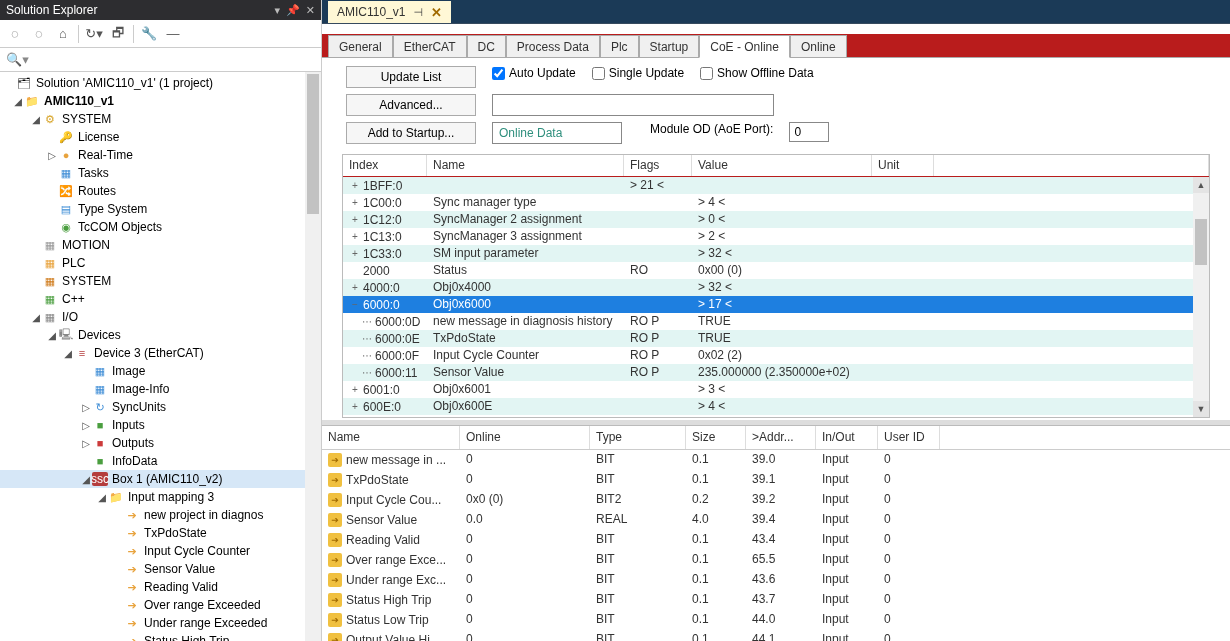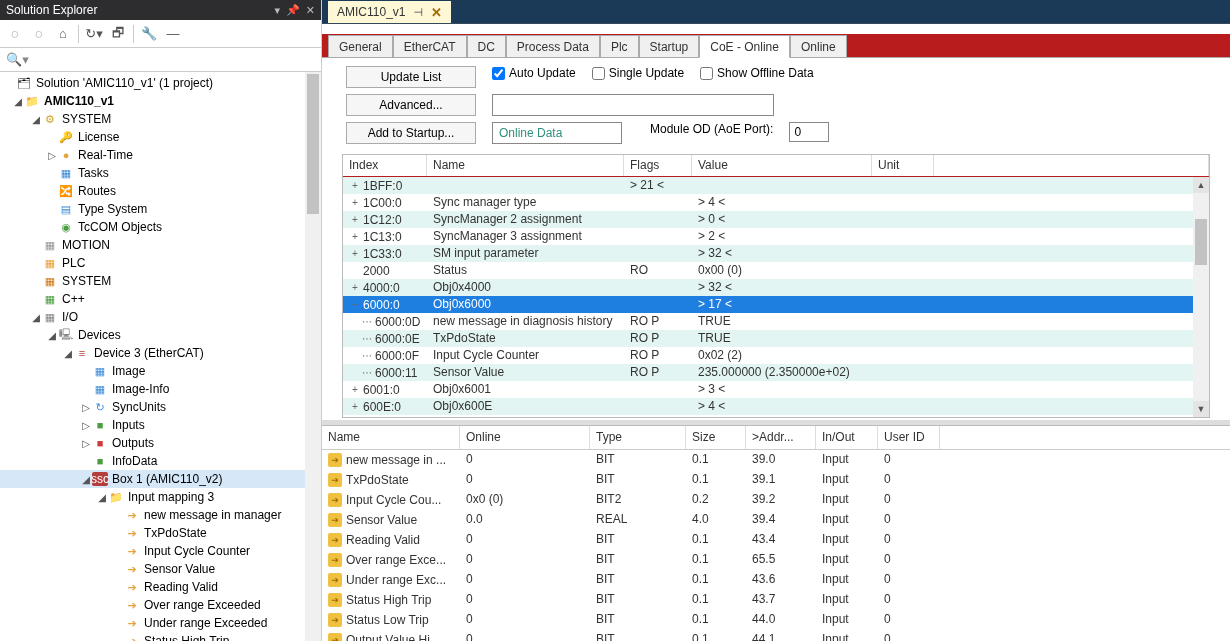--- a/index.html
+++ b/index.html
@@ -214,21 +214,21 @@
         <span class="label">Box 1 (AMIC110_v2)</span>
       </div>
     <div class="tree-node" style="padding-left:96px">
         <span class="twisty">◢</span>
         <span class="icon ic-folder">📁</span>
         <span class="label">Input mapping 3</span>
       </div>
     <div id="im-children">
         <div class="tree-node" style="padding-left: 124px;">
           <span class="icon ic-arrow">➔</span>
-          <span class="label">new message in manager</span>
+          <span class="label">new project in diagnos</span>
         </div>
         <div class="tree-node" style="padding-left: 124px;">
           <span class="icon ic-arrow">➔</span>
           <span class="label">TxPdoState</span>
         </div>
         <div class="tree-node" style="padding-left: 124px;">
           <span class="icon ic-arrow">➔</span>
           <span class="label">Input Cycle Counter</span>
         </div>
         <div class="tree-node" style="padding-left: 124px;">

